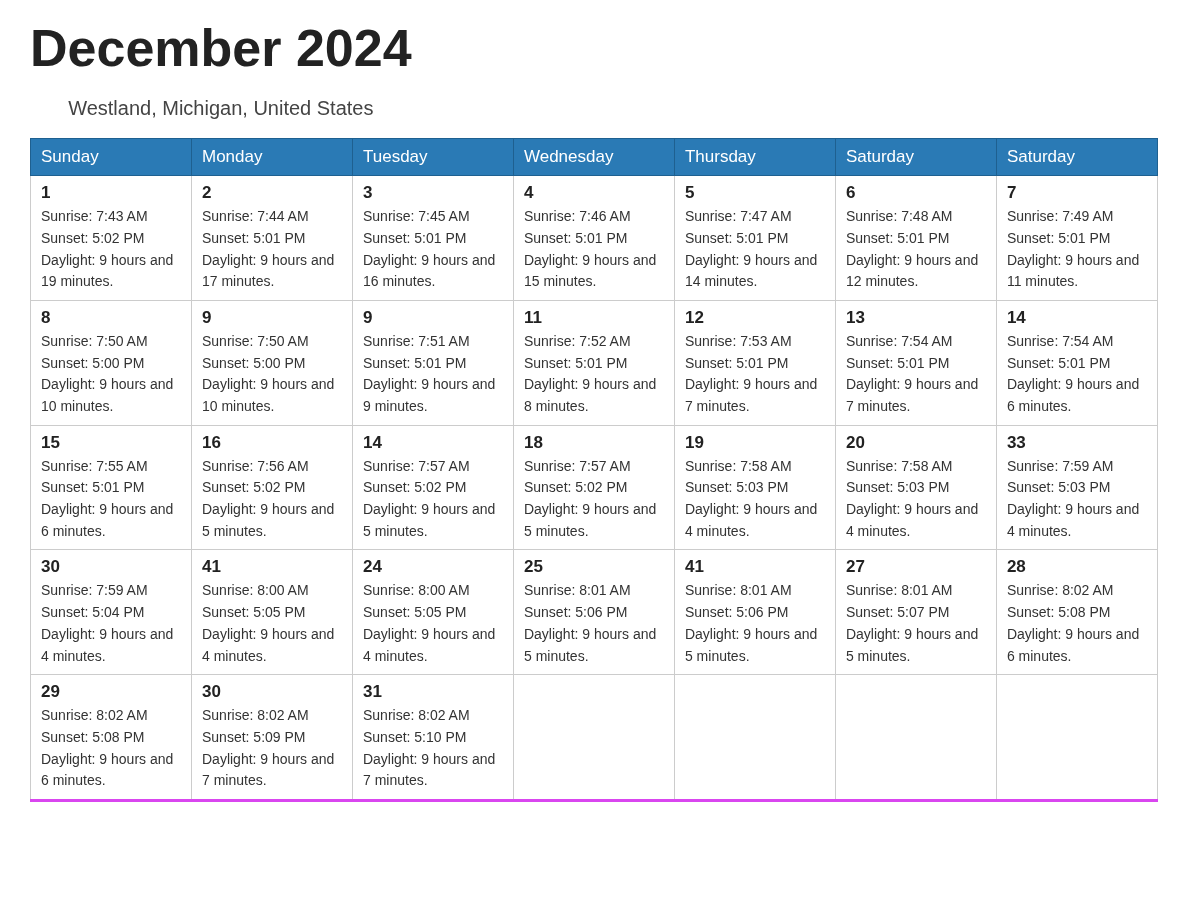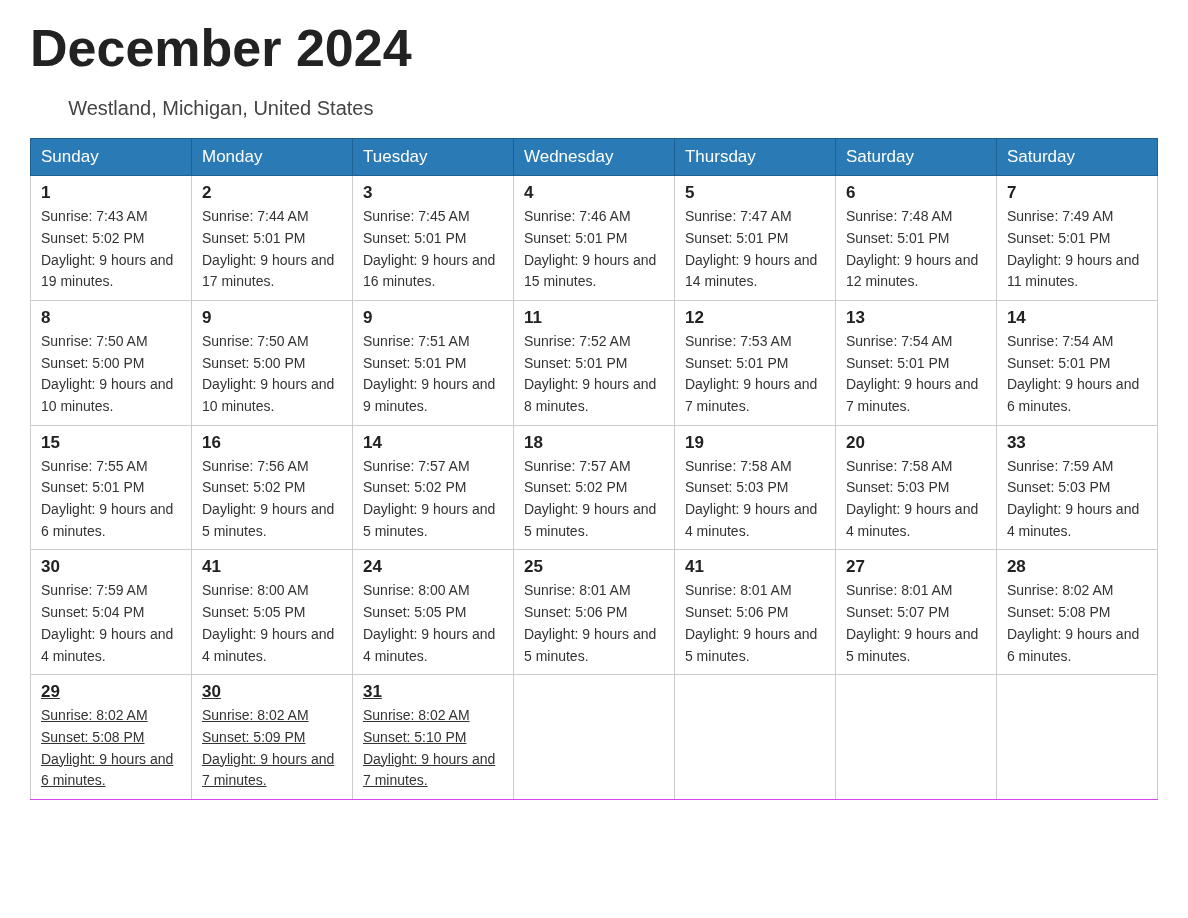--- a/index.html
+++ b/index.html
@@ -94,22 +94,21 @@
     }
     .day-info {
       font-size: 14px;
       line-height: 1.55;
       color: #333;
     }
     .empty-cell {
       background: #fff;
     }
     tr:last-child td {
-      border-bottom: 1px solid #d946ef;
-      text-decoration: underline;
+      border-bottom: 3px solid #d946ef;
     }
   </style>
 </head>
 <body>
 
 <div class="header">
   <div class="title-block">
     <div class="month-title">December 2024</div>
     <div class="location-title">Westland, Michigan, United States</div>
   </div>

